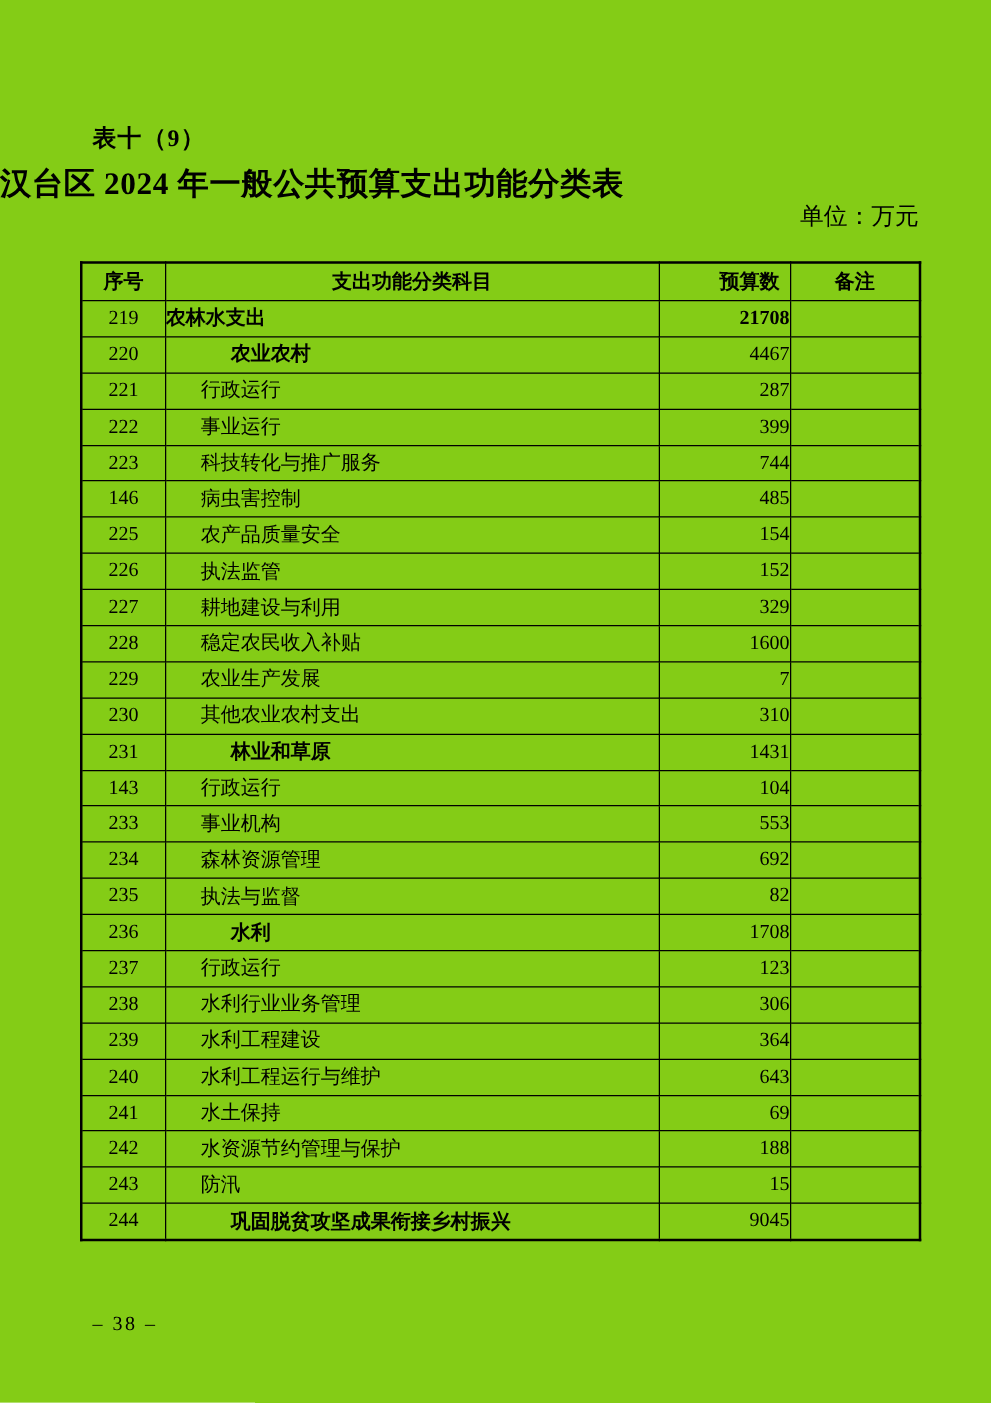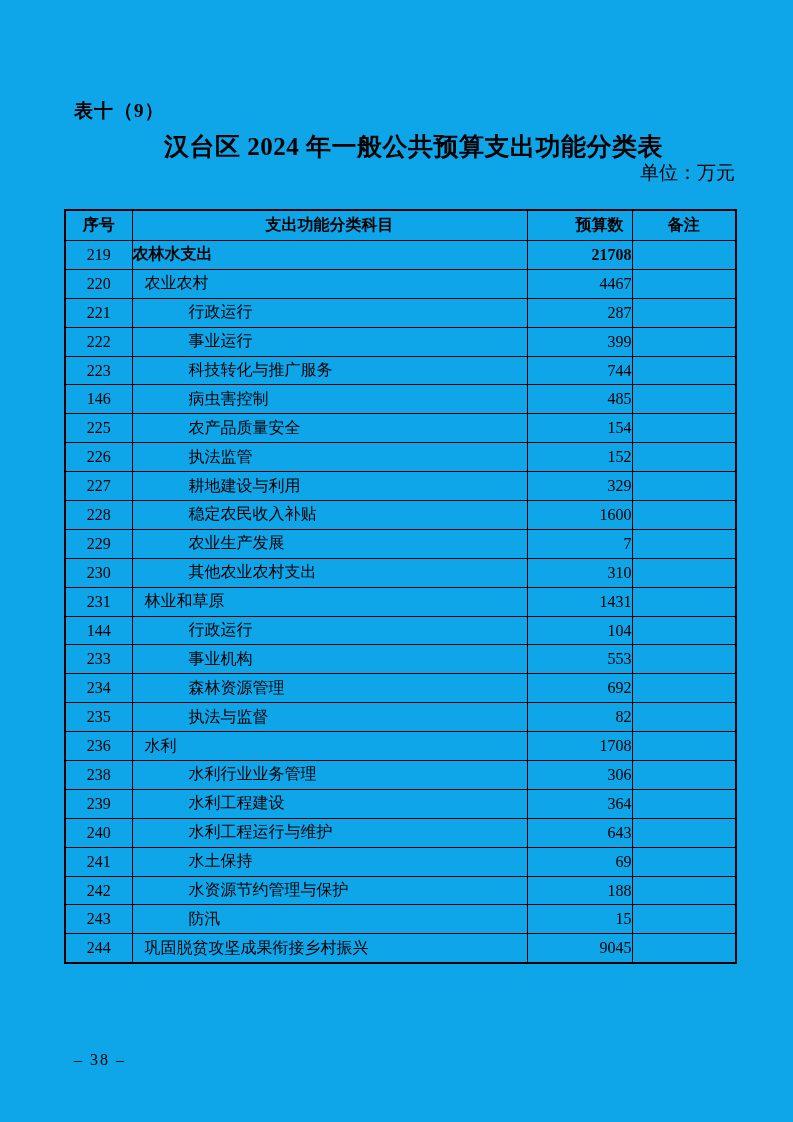--- a/index.html
+++ b/index.html
@@ -11,36 +11,36 @@
     width: 793px;
     height: 1122px;
     font-family: "Liberation Serif", "DejaVu Serif", serif;
     color: #000000;
     position: relative;
     overflow: hidden;
   }
   .sheet {
     position: absolute;
     inset: 0;
-    background: #0ea5e9;
+    background: #84cc16;
   }
   .table-label {
     position: absolute;
     left: 74px;
     top: 98px;
     font-size: 19px;
     font-weight: bold;
     letter-spacing: 1px;
   }
   .doc-title {
     position: absolute;
     left: 0;
     width: 663px;
     top: 130px;
-    text-align: right;
+    text-align: left;
     font-size: 25px;
     font-weight: bold;
     letter-spacing: 0.5px;
     white-space: nowrap;
   }
   .unit-note {
     position: absolute;
     right: 58px;
     top: 160px;
     font-size: 19px;
@@ -77,22 +77,22 @@
   table.budget-table td {
     height: 27.9px;
     font-size: 16px;
     vertical-align: middle;
   }
   td.seq {
     text-align: center;
     font-size: 16px;
   }
   td.subject { padding-left: 8px; }
-  td.subject.indent-1 { padding-left: 12px; }
-  td.subject.indent-2 { padding-left: 56px; }
+  td.subject.indent-1 { padding-left: 52px; font-weight: bold; }
+  td.subject.indent-2 { padding-left: 28px; }
   td.budget {
     text-align: right;
     padding-right: 9px;
   }
   tr.row-bold td.subject,
   tr.row-bold td.budget {
     font-weight: bold;
   }
   .page-number {
     position: absolute;
@@ -201,21 +201,21 @@
     <td class="budget">310</td>
     <td class="remark"></td>
   </tr>
         <tr>
     <td class="seq">231</td>
     <td class="subject indent-1">林业和草原</td>
     <td class="budget">1431</td>
     <td class="remark"></td>
   </tr>
         <tr>
-    <td class="seq">144</td>
+    <td class="seq">143</td>
     <td class="subject indent-2">行政运行</td>
     <td class="budget">104</td>
     <td class="remark"></td>
   </tr>
         <tr>
     <td class="seq">233</td>
     <td class="subject indent-2">事业机构</td>
     <td class="budget">553</td>
     <td class="remark"></td>
   </tr>
@@ -231,20 +231,26 @@
     <td class="budget">82</td>
     <td class="remark"></td>
   </tr>
         <tr>
     <td class="seq">236</td>
     <td class="subject indent-1">水利</td>
     <td class="budget">1708</td>
     <td class="remark"></td>
   </tr>
         <tr>
+    <td class="seq">237</td>
+    <td class="subject indent-2">行政运行</td>
+    <td class="budget">123</td>
+    <td class="remark"></td>
+  </tr>
+        <tr>
     <td class="seq">238</td>
     <td class="subject indent-2">水利行业业务管理</td>
     <td class="budget">306</td>
     <td class="remark"></td>
   </tr>
         <tr>
     <td class="seq">239</td>
     <td class="subject indent-2">水利工程建设</td>
     <td class="budget">364</td>
     <td class="remark"></td>

